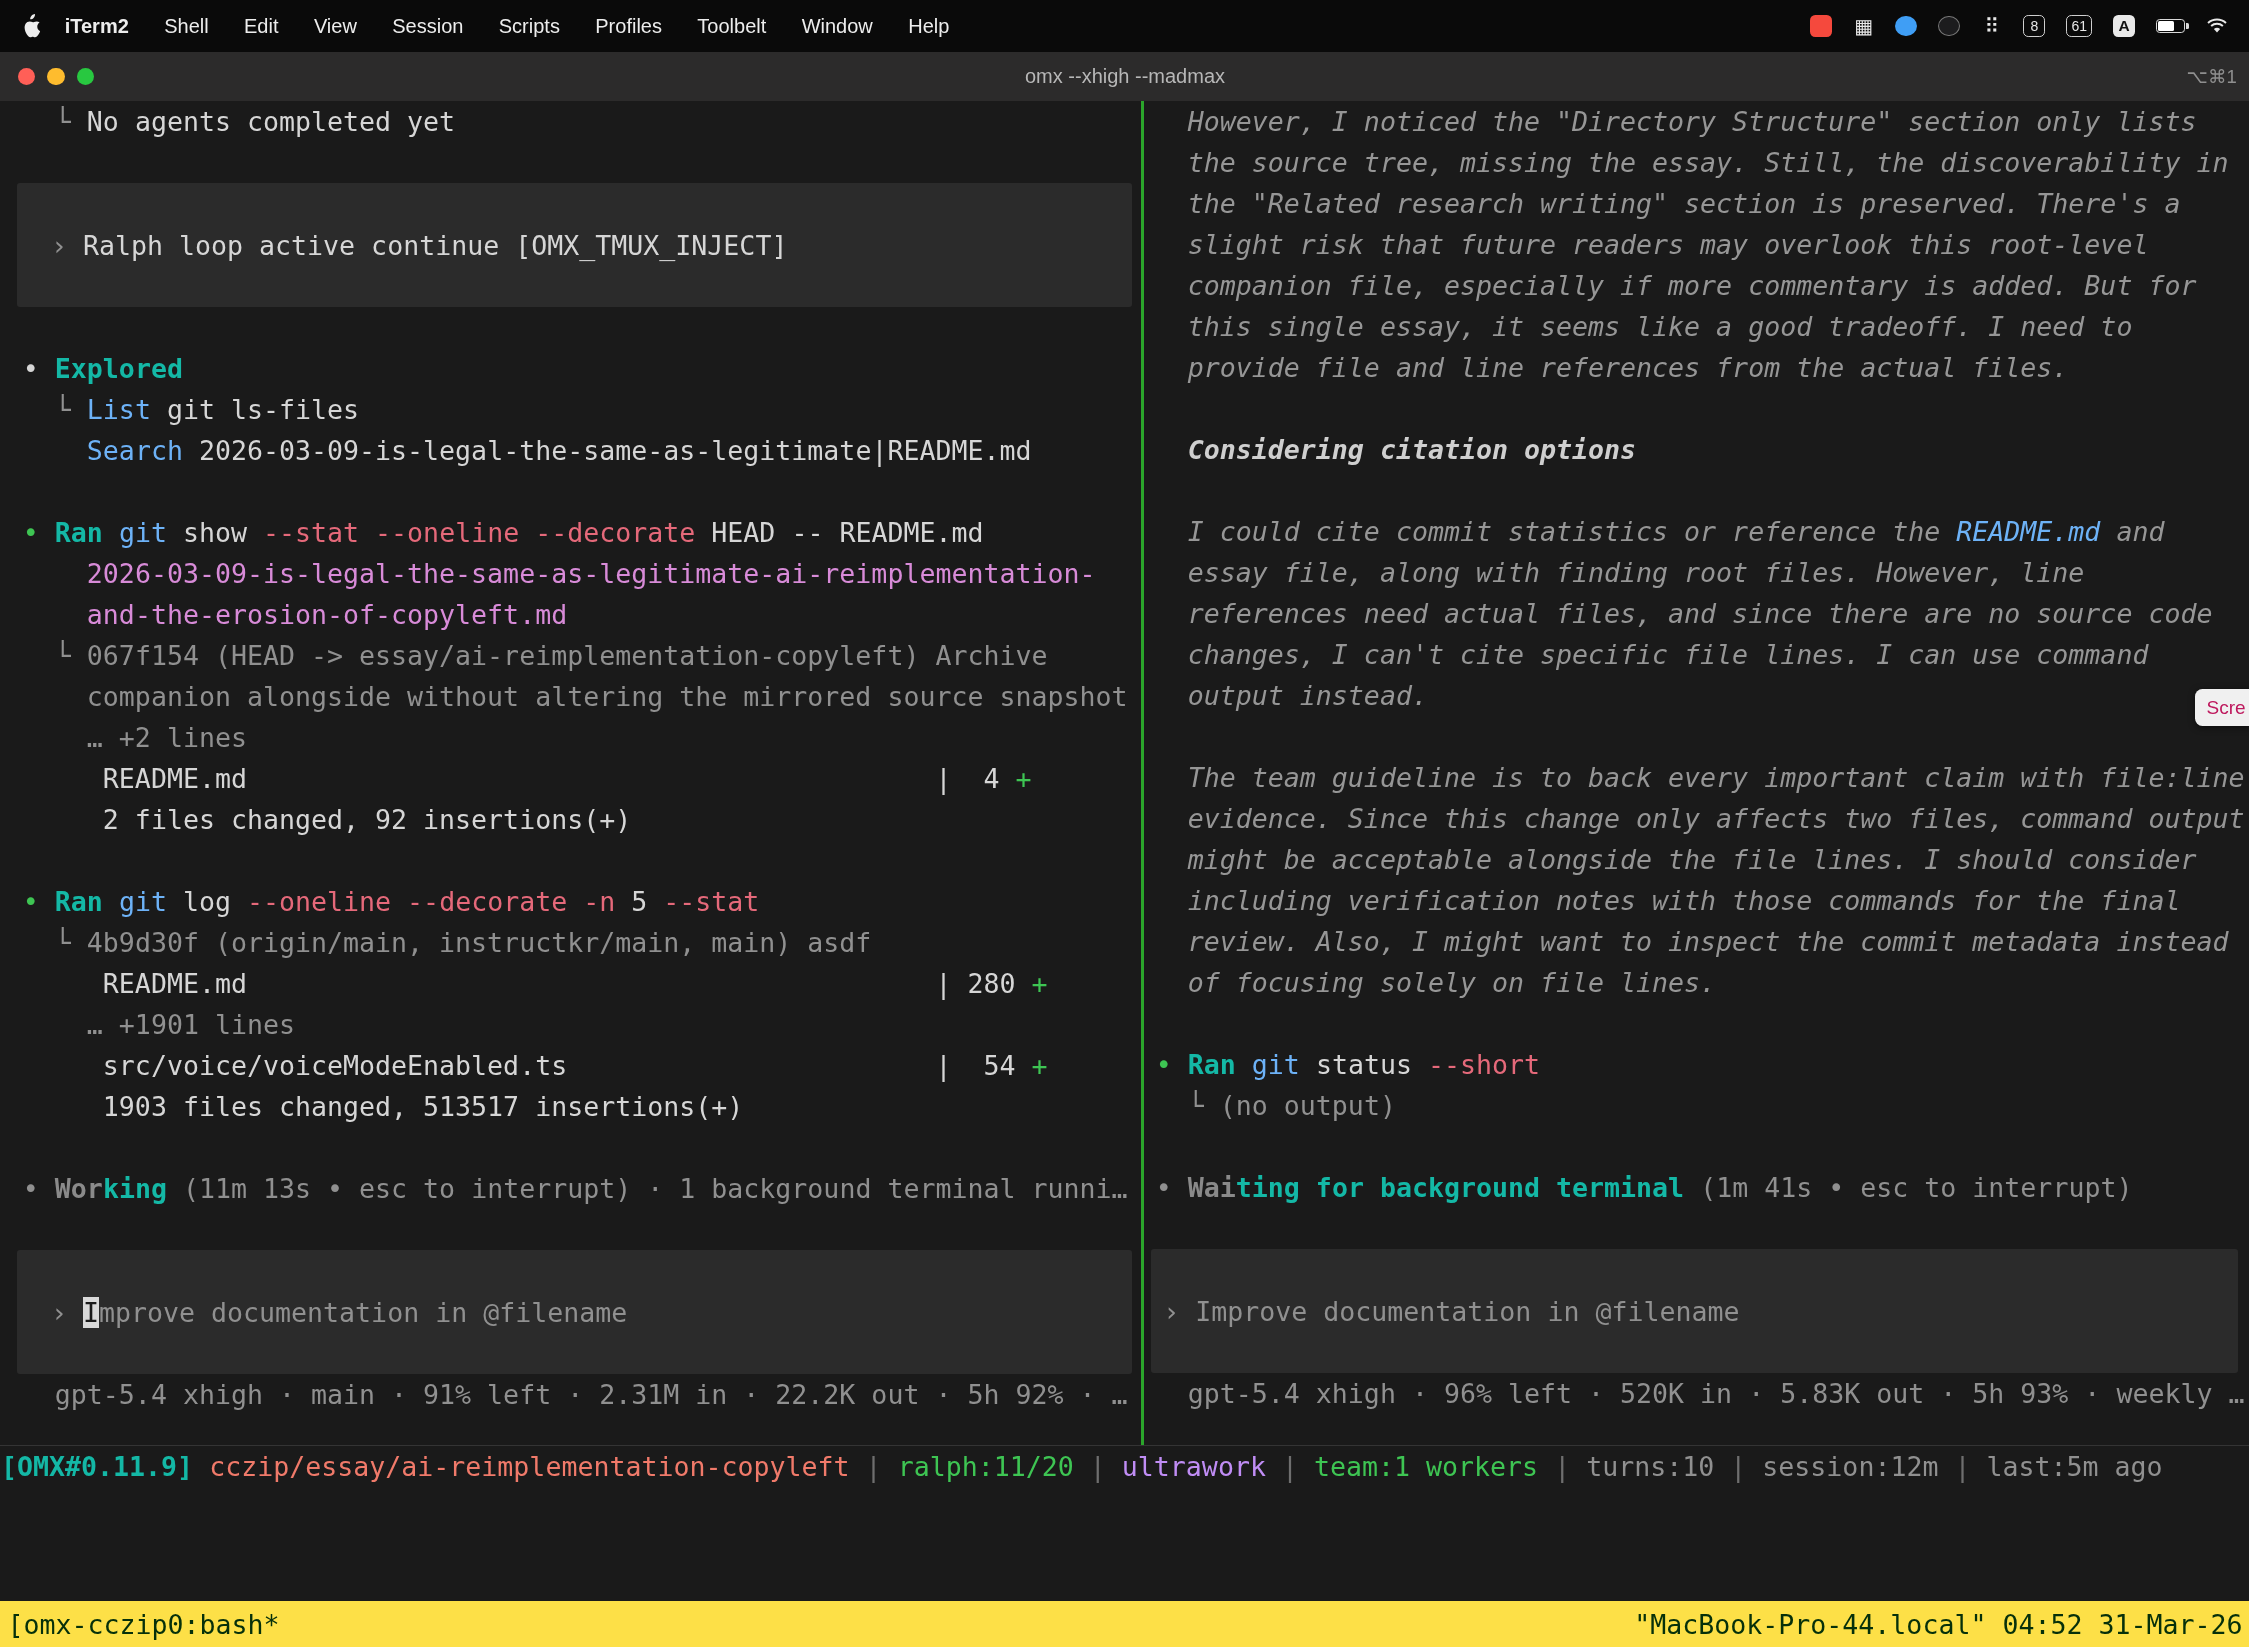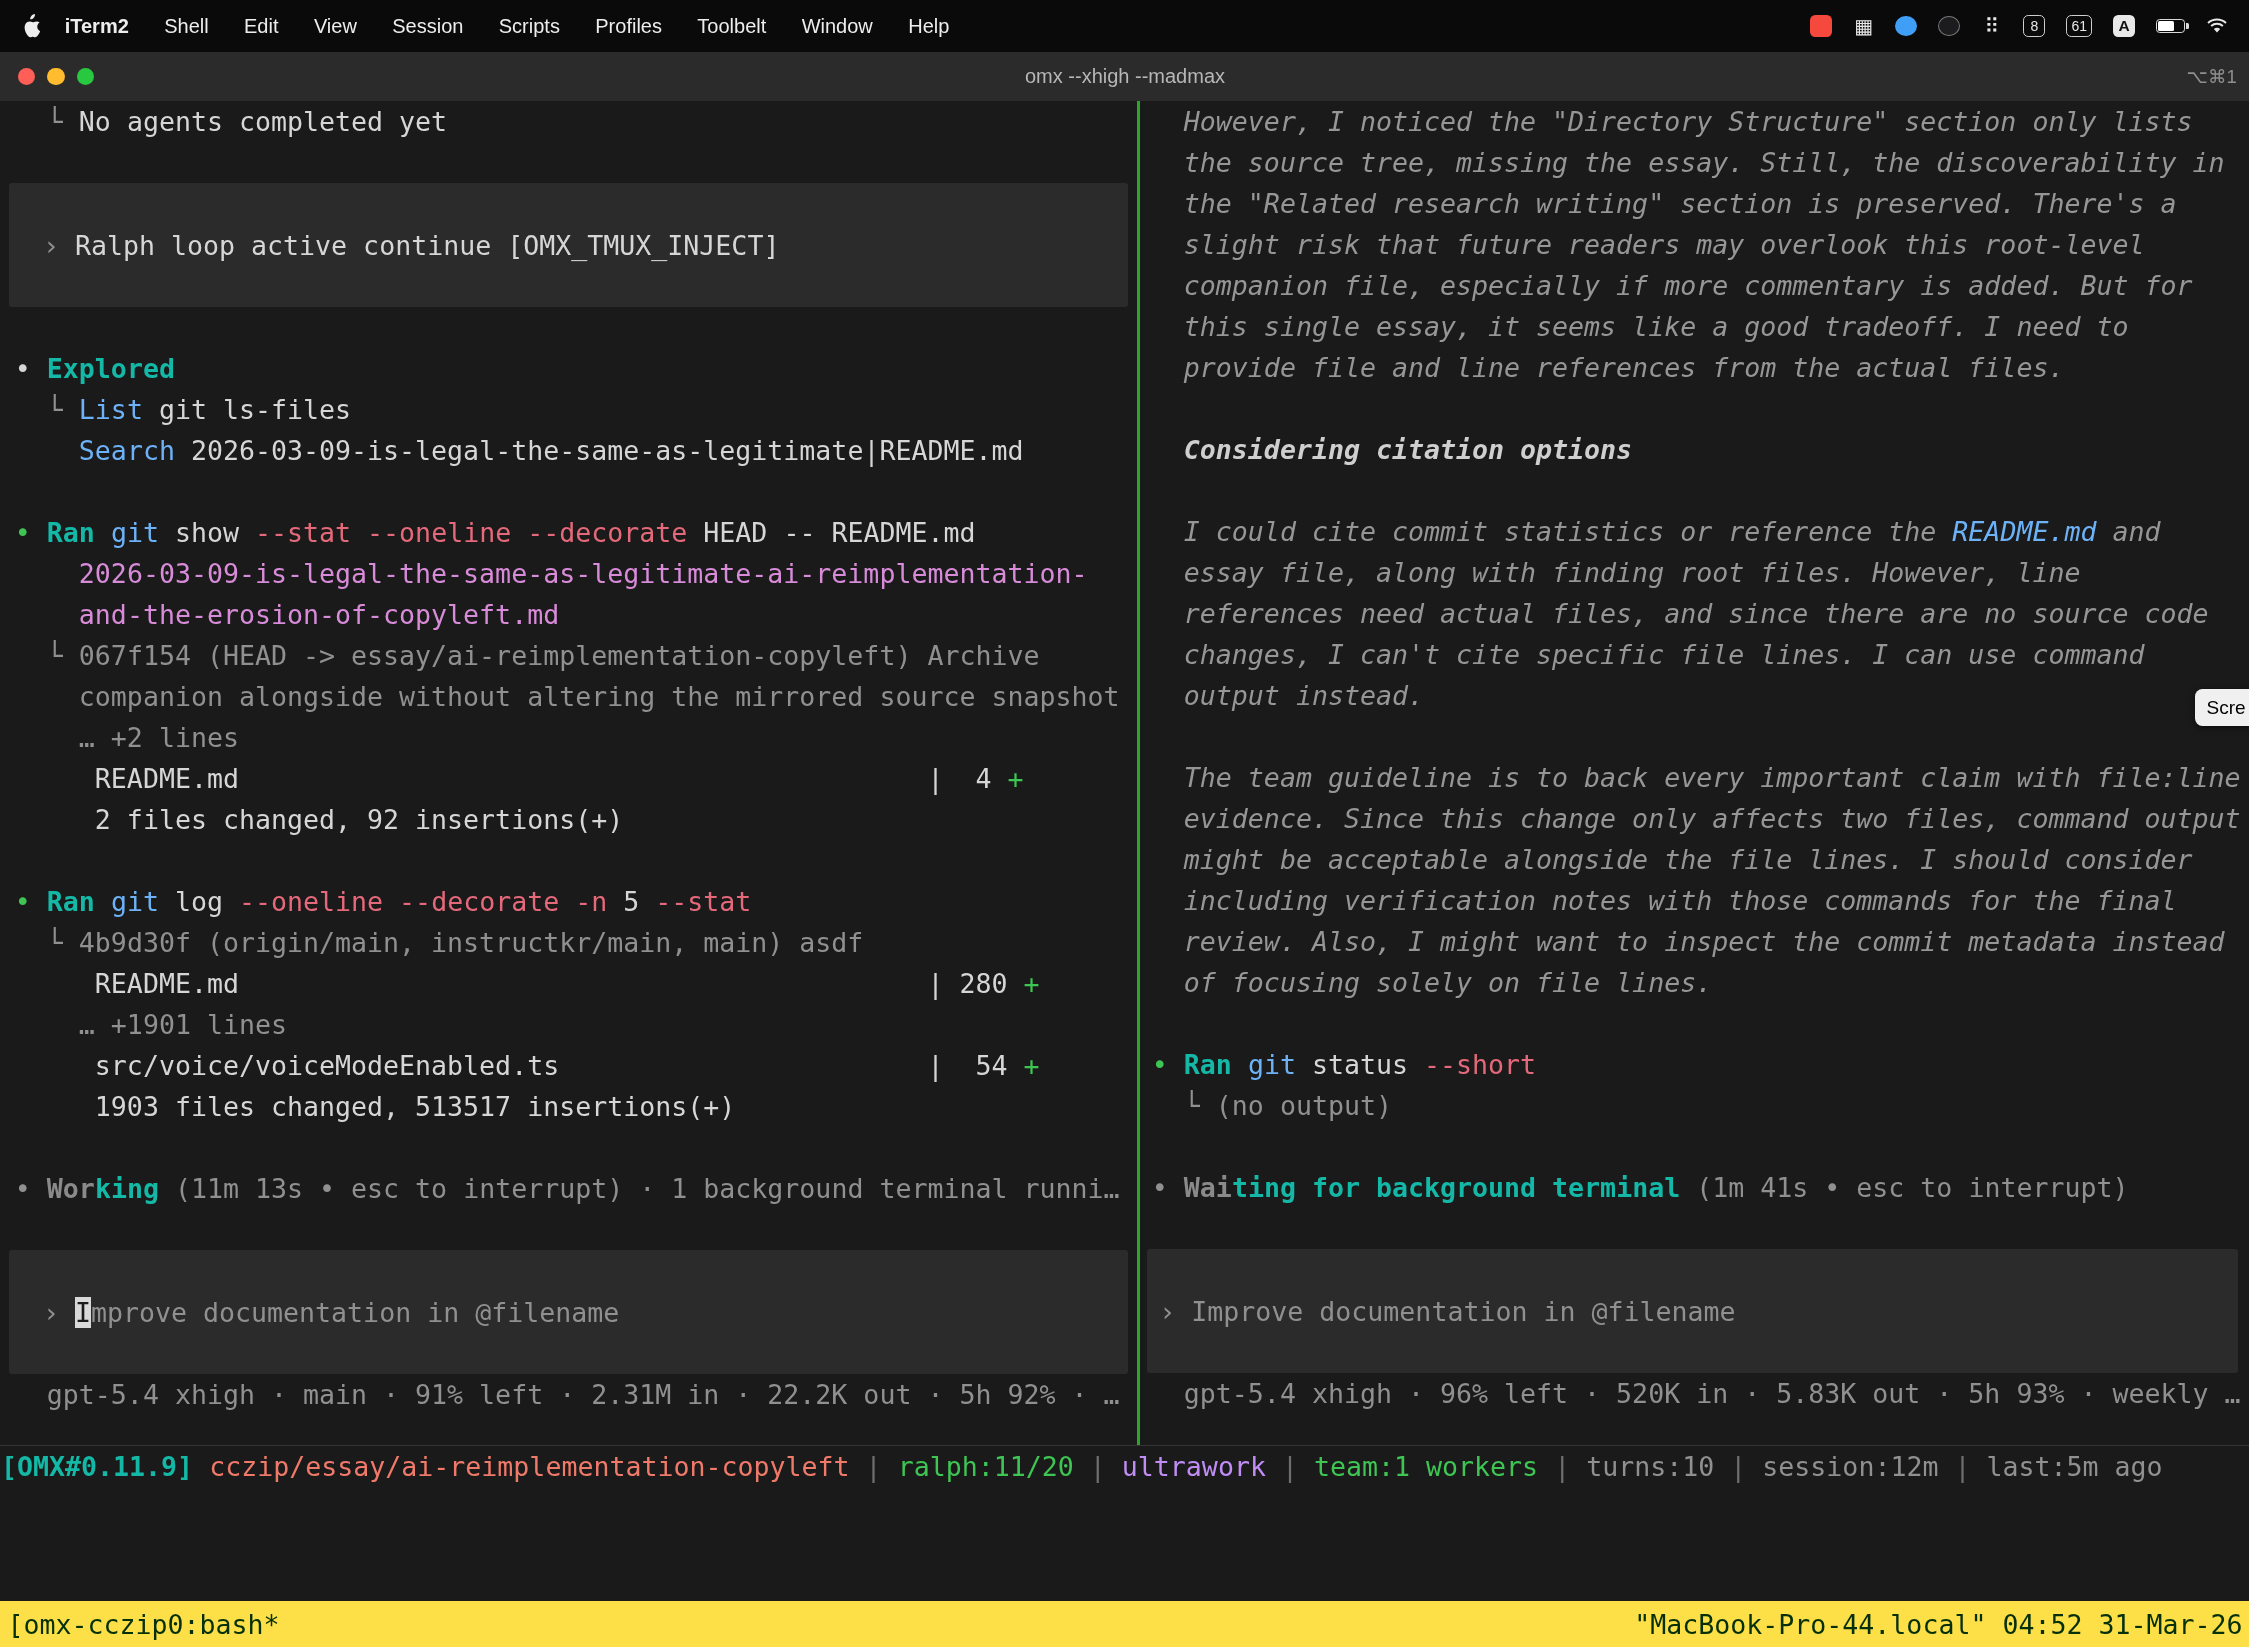--- a/index.html
+++ b/index.html
@@ -32,21 +32,21 @@
               font-family:"Liberation Sans", sans-serif; font-size:20px; color:#b7b7b7; }
   .lights { position:absolute; left:17.7px; top:0; height:100%; display:flex; align-items:center; gap:11.8px; }
   .light { width:17.7px; height:17.7px; border-radius:50%; }
   .light.close { background:#ff5f57; }
   .light.min { background:#febc2e; }
   .light.zoom { background:#28c840; }
   .tb-shortcut { position:absolute; right:13.3px; color:#8f8f8f; font-size:18.5px; }
 
   
   .terminal { height:1547px; background:#1a1a1a; font-size:26.6px; }
-  .panes { display:flex; height:1345px; overflow:hidden; border-bottom:1.5px solid #343434; }
+  .panes { display:flex; height:1345px; overflow:hidden; border-bottom:1.5px solid #343434;padding-left:8px; }
   .pane { overflow:hidden; }
   .pane.left { width:1137px; }
   .divider { width:3px; background:#2ba52b; }
   .pane.right { width:1110px; }
 
   .tline { height:41px; line-height:41px; white-space:pre; overflow:hidden; }
   .pane.left .tline { padding-left:14.8px; }
   .pane.right .tline { padding-left:11.8px; }
   .tbox { height:124px; background:#2b2b2b; display:flex; align-items:center;
           white-space:pre; border-radius:3px; overflow:hidden; }
@@ -74,21 +74,21 @@
   .omx-area { height:155px; background:#1a1a1a; }
   .omx-row { height:41px; line-height:41px; padding-left:1px; white-space:pre; font-size:26.6px; }
 
   
   .tmuxbar { height:47px; background:#fde047; color:#06300a; display:flex;
              align-items:center; justify-content:space-between; padding:0 7.4px;
              font-size:26.6px; white-space:pre; }
 
   
   .chip { position:absolute; right:0; top:689px; height:37px; background:#f0f0f0;
-          color:#000000; font-family:"Liberation Sans", sans-serif; font-size:19px;
+          color:#be185d; font-family:"Liberation Sans", sans-serif; font-size:19px;
           display:flex; align-items:center; padding:0 4.4px 0 11.8px;
           border-radius:7.4px 0 0 7.4px; box-shadow:0 1.5px 5.9px rgba(0,0,0,.5); }
 </style>
 </head>
 <body>
 
 <div class="menubar">
   <div class="apple-wrap">
     <svg width="19" height="23.6" viewBox="0 0 16 20">
       <path d="M11 0c.1 1.2-.4 2.3-1.1 3.1-.7.8-1.9 1.5-3 1.4-.1-1.1.5-2.3 1.1-3C8.7.7 9.9.1 11 0zM14.8 6.9c-1.5-.9-3.5-.7-4.6-.1-.5.2-1 .2-1.5 0C7.5 6.2 5.9 6 4.5 6.8 2.6 7.9 1.8 10.4 2.3 13c.4 2.2 1.5 4.4 3 5.9.8.8 1.8 1 2.8.6.6-.2 1.2-.2 1.8 0 1 .4 2 .2 2.8-.6 1.1-1.1 2-2.6 2.6-4.2-1.6-.8-2.5-2.3-2.4-4 0-1.6.9-3 2-3.8z" fill="#ededed"></path>

